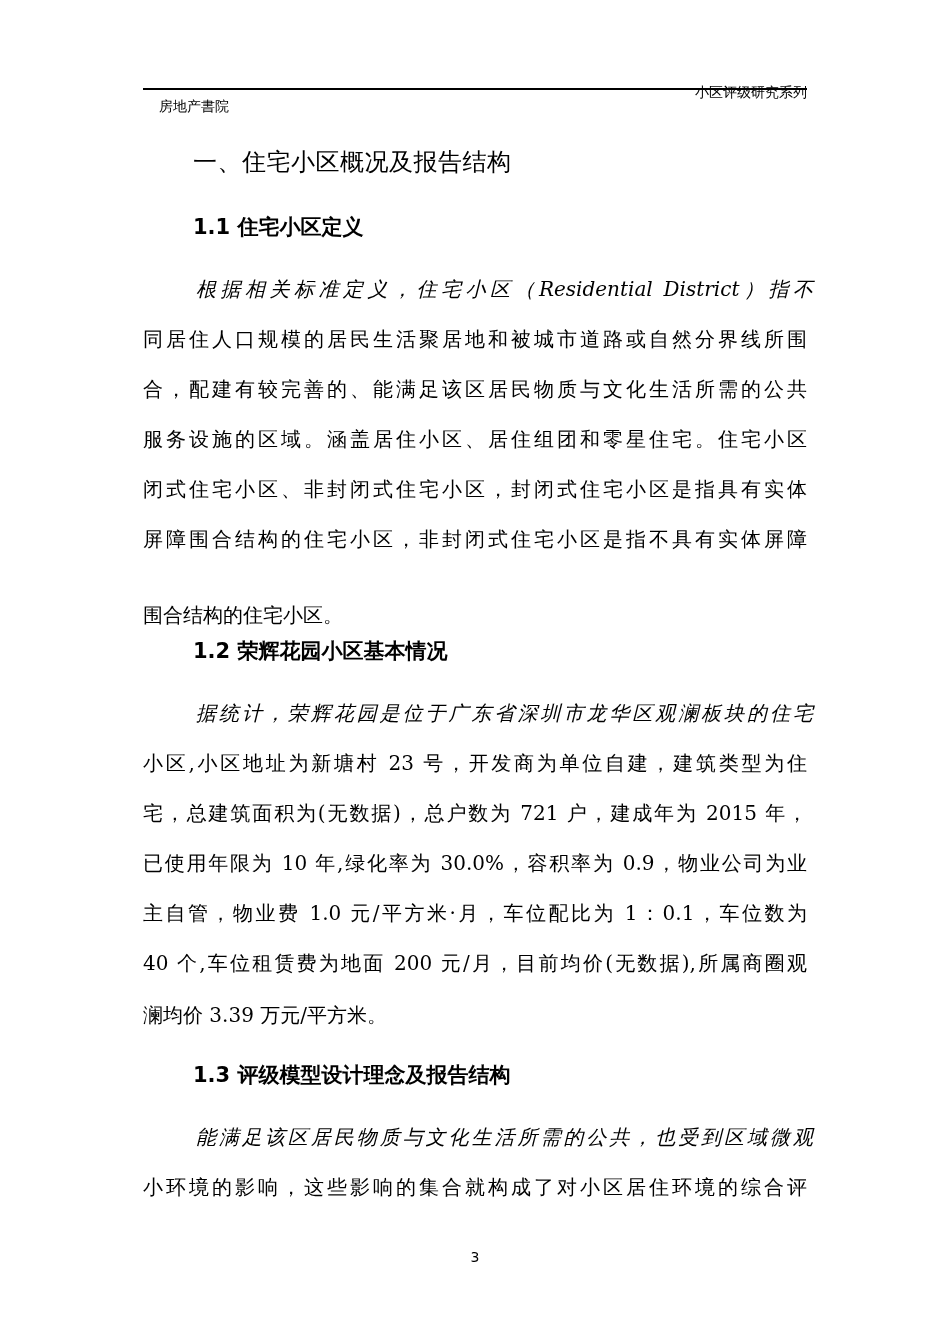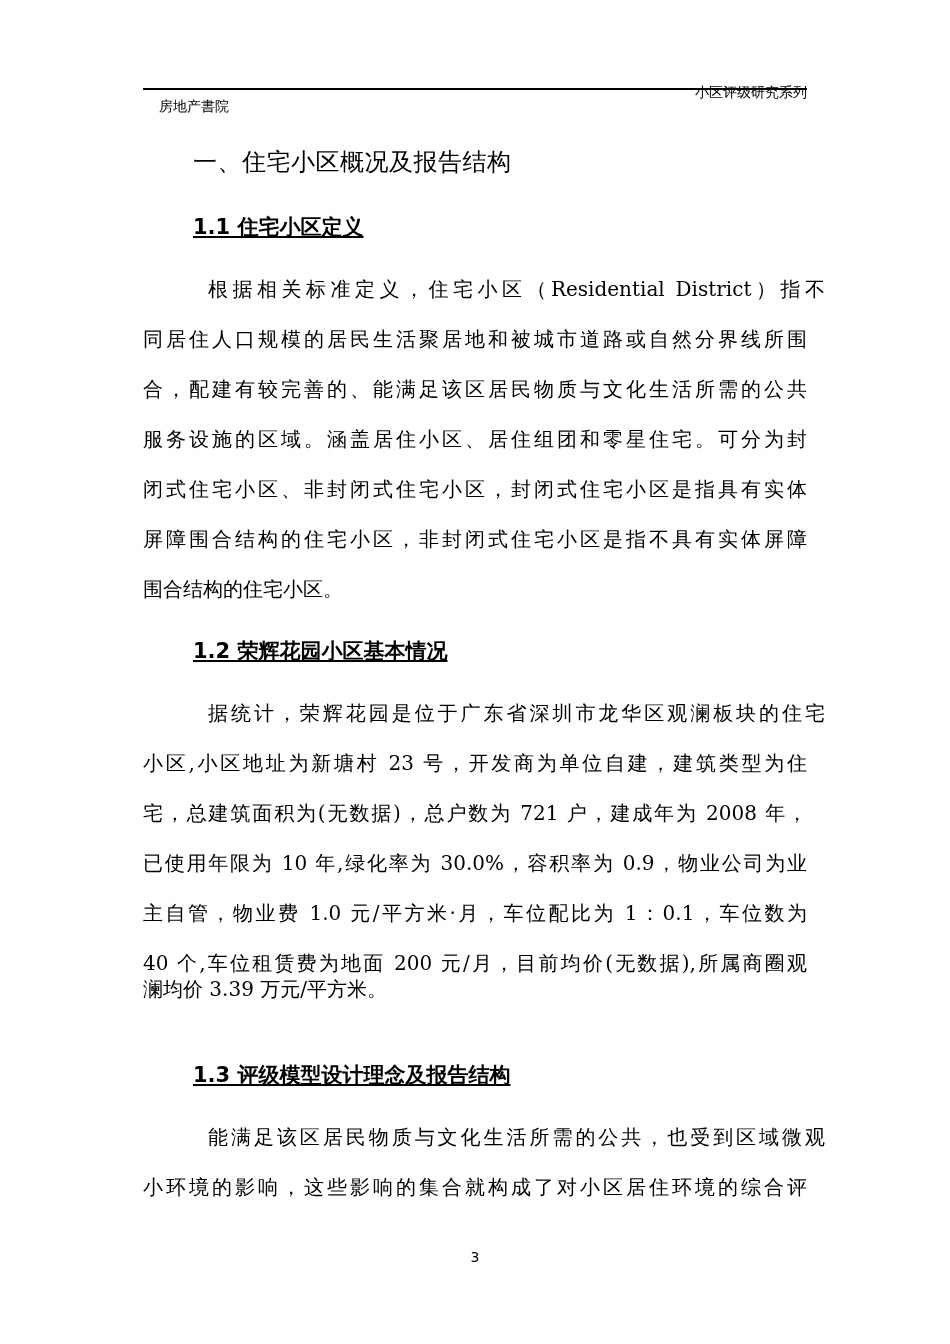--- a/index.html
+++ b/index.html
@@ -5,51 +5,51 @@
   html, body { margin: 0; padding: 0; background: #ffffff; }
   body { width: 950px; height: 1344px; position: relative; overflow: hidden;
          font-family: "DejaVu Serif", "Liberation Serif", serif; color: #000; }
   .header { position: absolute; left: 143px; top: 66px; width: 664px; height: 22px;
             border-bottom: 2px solid #000; font-family: "DejaVu Sans", "Liberation Sans", sans-serif; font-size: 14px; }
   .header .left { position: absolute; left: 16px; top: 2px; margin-top: 30px; }
   .header .right { position: absolute; right: 0; top: 18px; text-align: right; }
   .h1 { position: absolute; left: 193px; top: 146px; font-size: 24px; font-weight: normal; letter-spacing: 0.5px;
         font-family: "DejaVu Sans", "Liberation Sans", sans-serif; }
   .h2 { position: absolute; left: 193px; font-size: 21px; font-weight: bold;
-        font-family: "DejaVu Sans", "Liberation Sans", sans-serif; text-decoration: underline; }
+        font-family: "DejaVu Sans", "Liberation Sans", sans-serif; }
   .line { position: absolute; left: 143px; width: 664px; font-size: 20px; white-space: nowrap;
           text-align: justify; text-align-last: justify; }
-  .line.indent { left: 208px; width: 617px; }
-  .line.last { text-align-last: left; }
+  .line.indent { left: 196px; width: 617px; font-style: italic; }
+  .line.last { text-align-last: left; margin-top: 26px; }
   .pagenum { position: absolute; left: 0; width: 950px; top: 1249px; text-align: center; font-size: 14px;
              font-family: "DejaVu Sans", "Liberation Sans", sans-serif; }
 </style>
 </head>
 <body>
 
 <div class="header">
   <span class="left">房地产書院</span>
   <span class="right">小区评级研究系列</span>
 </div>
 
 <div class="h1">一、住宅小区概况及报告结构</div>
 
 <div class="h2" style="top:213px">1.1 住宅小区定义</div>
 <div class="line indent" style="top:276px">根据相关标准定义，住宅小区（Residential District）指不</div>
 <div class="line" style="top:326px">同居住人口规模的居民生活聚居地和被城市道路或自然分界线所围</div>
 <div class="line" style="top:376px">合，配建有较完善的、能满足该区居民物质与文化生活所需的公共</div>
-<div class="line" style="top:426px">服务设施的区域。涵盖居住小区、居住组团和零星住宅。可分为封</div>
+<div class="line" style="top:426px">服务设施的区域。涵盖居住小区、居住组团和零星住宅。住宅小区</div>
 <div class="line" style="top:476px">闭式住宅小区、非封闭式住宅小区，封闭式住宅小区是指具有实体</div>
 <div class="line" style="top:526px">屏障围合结构的住宅小区，非封闭式住宅小区是指不具有实体屏障</div>
 <div class="line last" style="top:576px">围合结构的住宅小区。</div>
 
 <div class="h2" style="top:637px">1.2 荣辉花园小区基本情况</div>
 <div class="line indent" style="top:700px">据统计，荣辉花园是位于广东省深圳市龙华区观澜板块的住宅</div>
 <div class="line" style="top:750px">小区,小区地址为新塘村 23 号，开发商为单位自建，建筑类型为住</div>
-<div class="line" style="top:800px">宅，总建筑面积为(无数据)，总户数为 721 户，建成年为 2008 年，</div>
+<div class="line" style="top:800px">宅，总建筑面积为(无数据)，总户数为 721 户，建成年为 2015 年，</div>
 <div class="line" style="top:850px">已使用年限为 10 年,绿化率为 30.0%，容积率为 0.9，物业公司为业</div>
 <div class="line" style="top:900px">主自管，物业费 1.0 元/平方米·月，车位配比为 1：0.1，车位数为</div>
 <div class="line" style="top:950px">40 个,车位租赁费为地面 200 元/月，目前均价(无数据),所属商圈观</div>
 <div class="line last" style="top:976px">澜均价 3.39 万元/平方米。</div>
 
 <div class="h2" style="top:1061px">1.3 评级模型设计理念及报告结构</div>
 <div class="line indent" style="top:1124px">能满足该区居民物质与文化生活所需的公共，也受到区域微观</div>
 <div class="line" style="top:1174px">小环境的影响，这些影响的集合就构成了对小区居住环境的综合评</div>
 
 <div class="pagenum">3</div>

